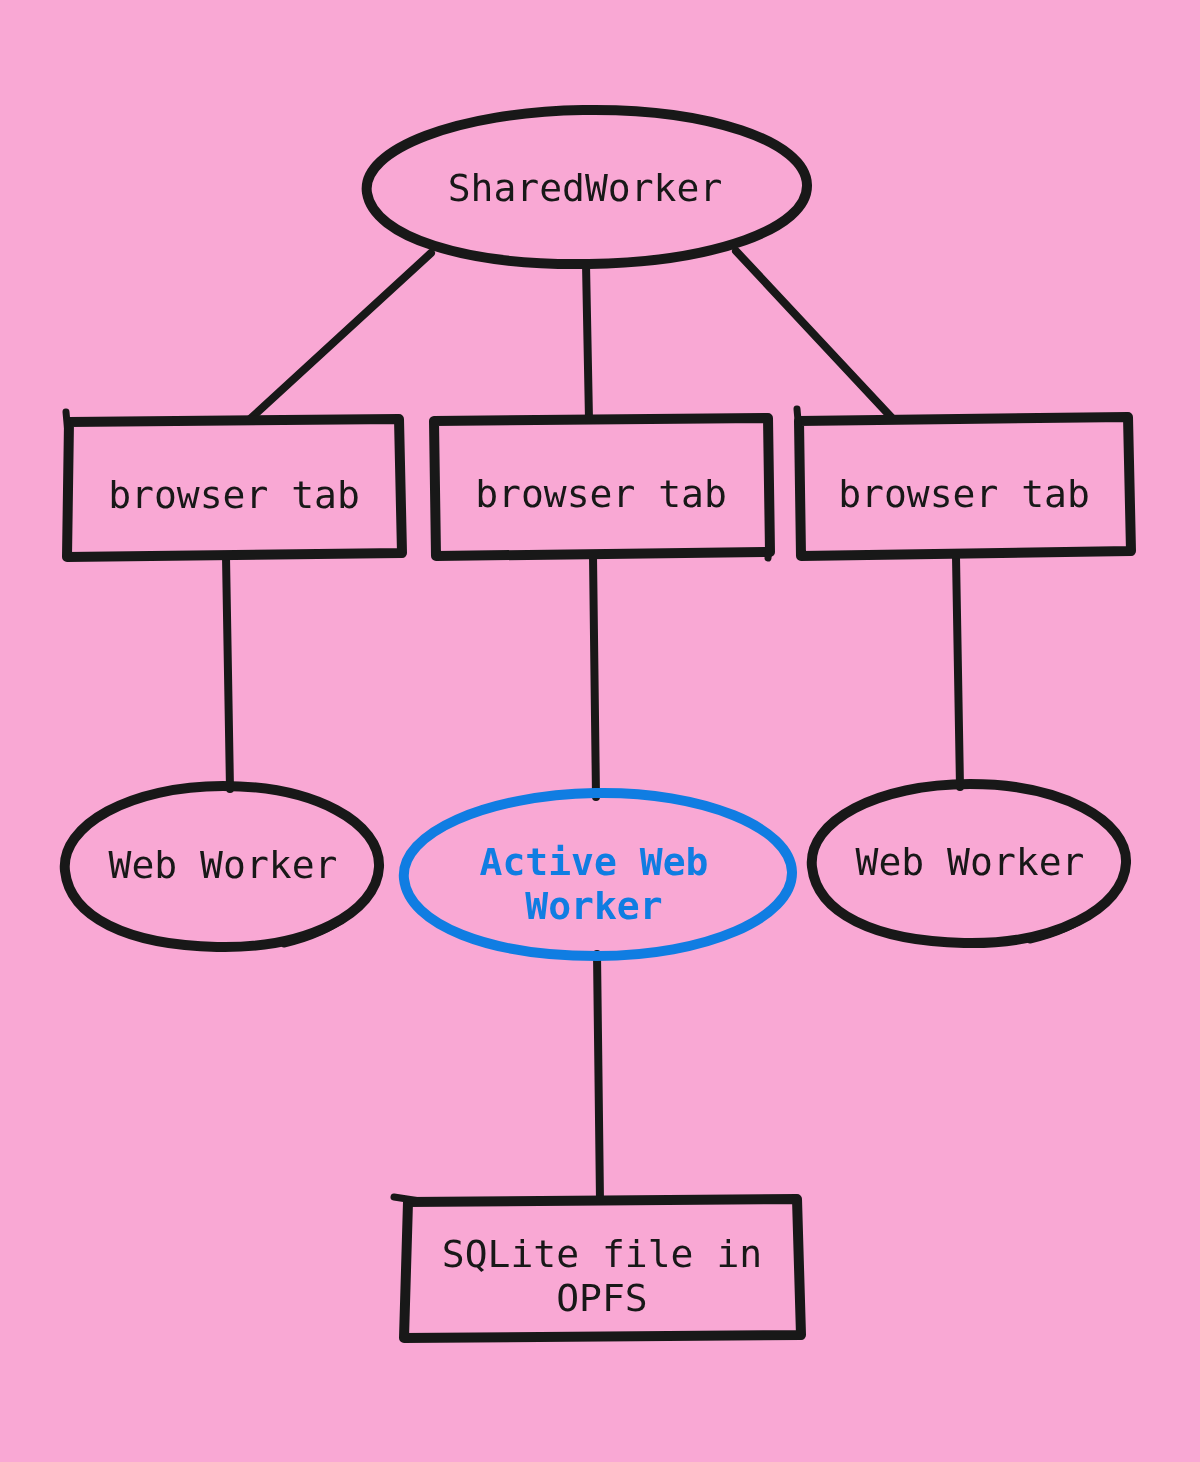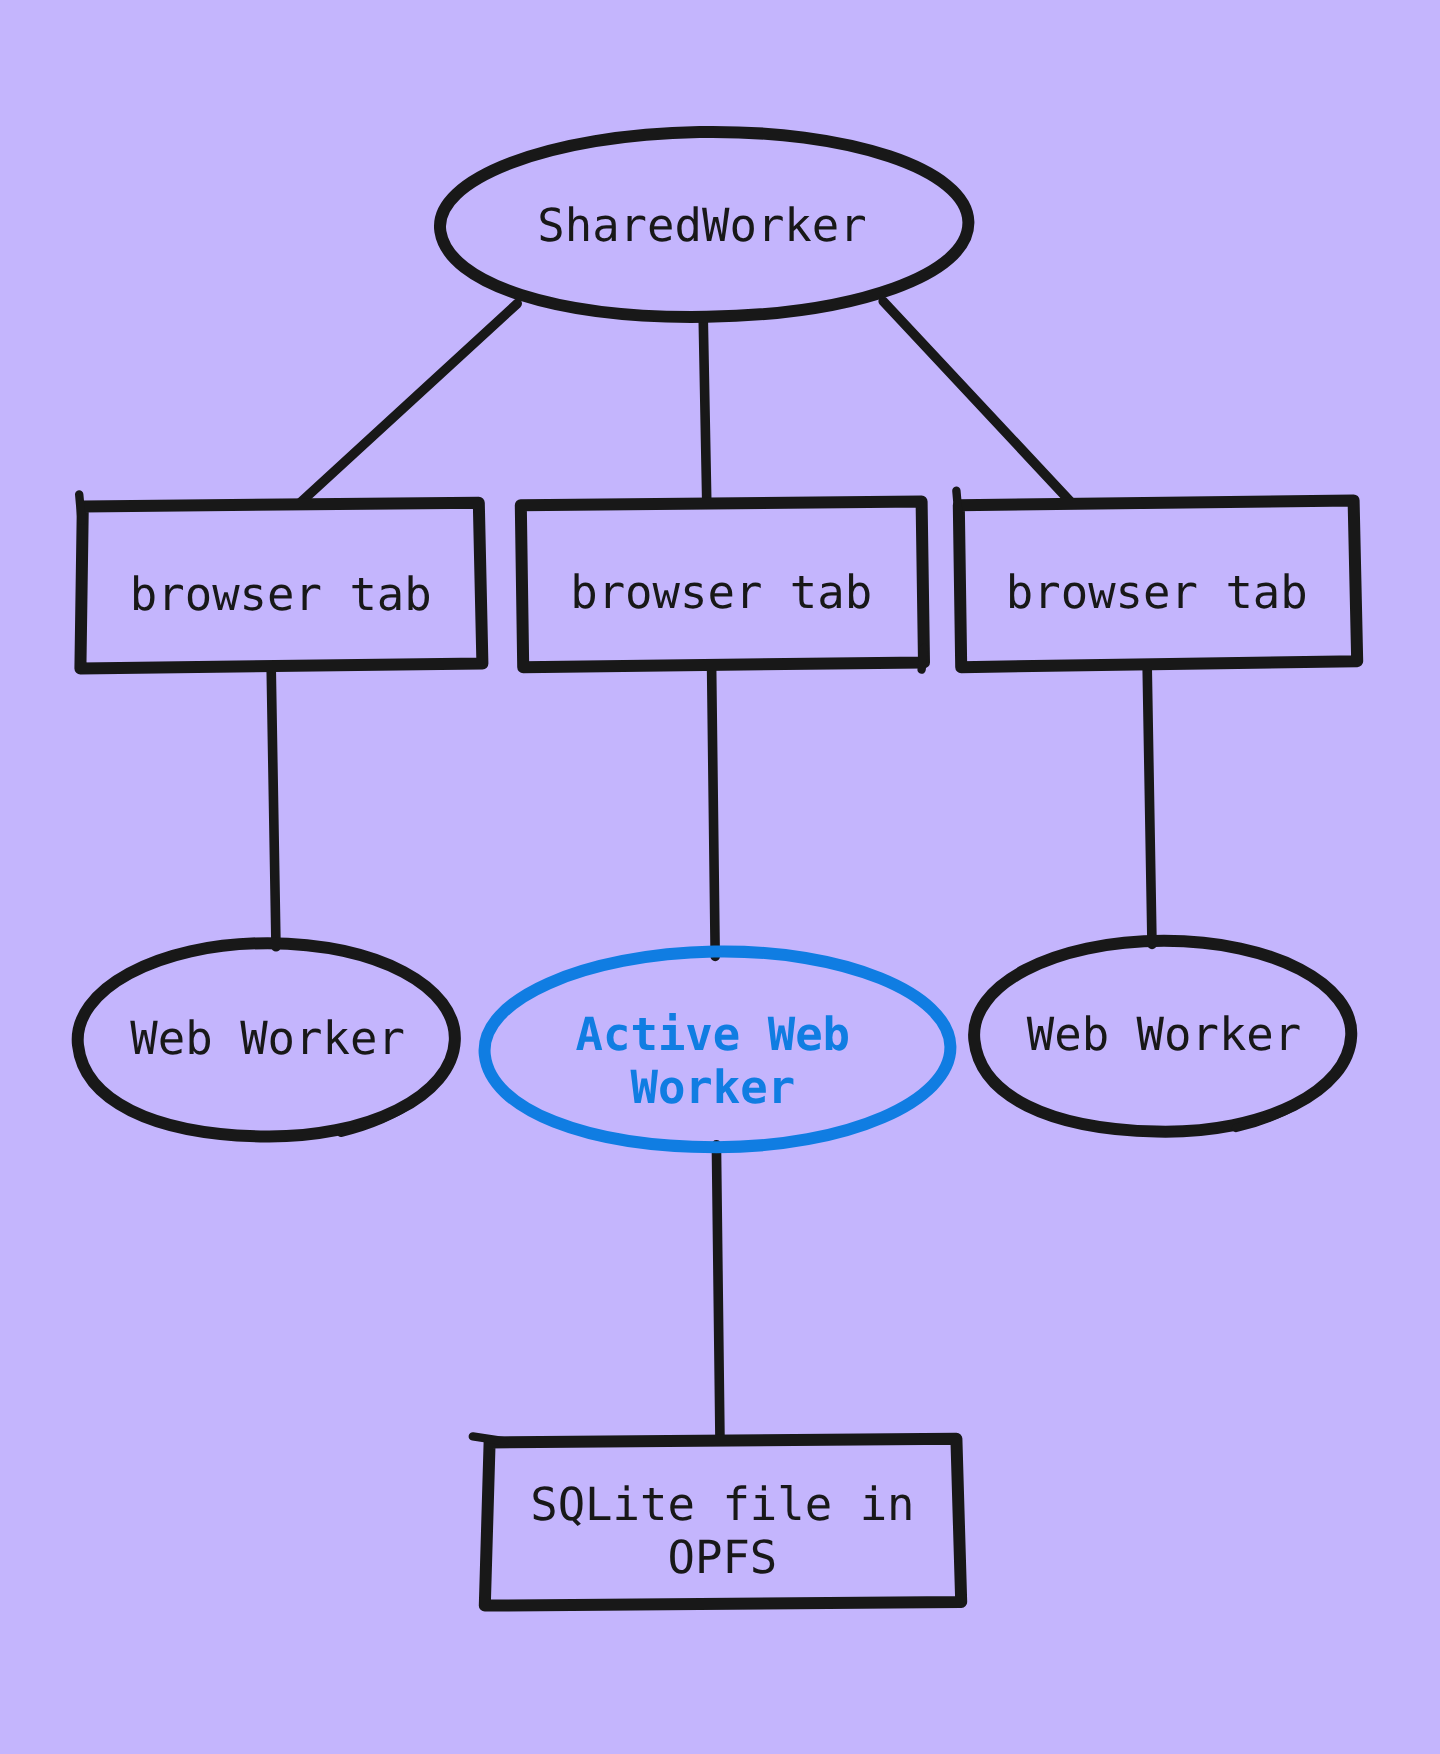--- a/index.html
+++ b/index.html
@@ -4,21 +4,21 @@
 <style>
   html, body {
     margin: 0;
     padding: 0;
     background: #f6f5f0;
   }
   .stage {
     position: relative;
     width: 1200px;
     height: 1462px;
-    background: #c4b5fd;
+    background: #f9a8d4;
     overflow: hidden;
   }
   svg { display: block; }
   .ink {
     fill: none;
     stroke: #181818;
     stroke-width: 10;
     stroke-linecap: round;
     stroke-linejoin: round;
   }

